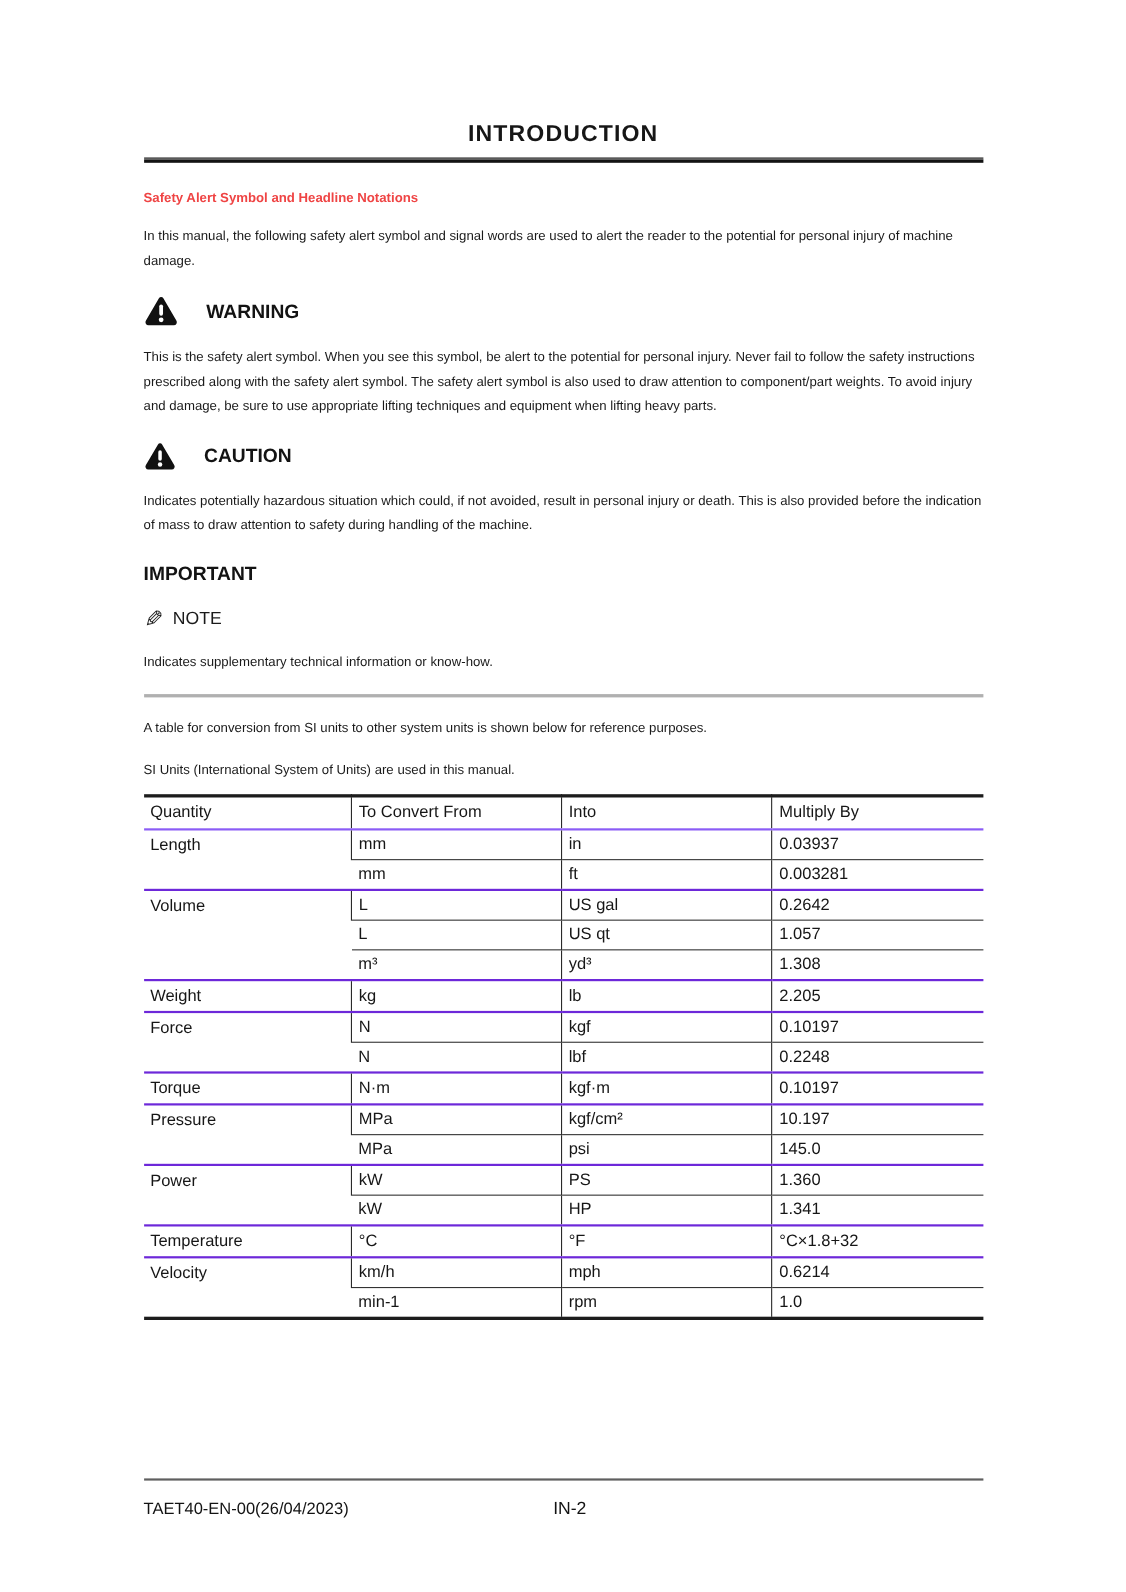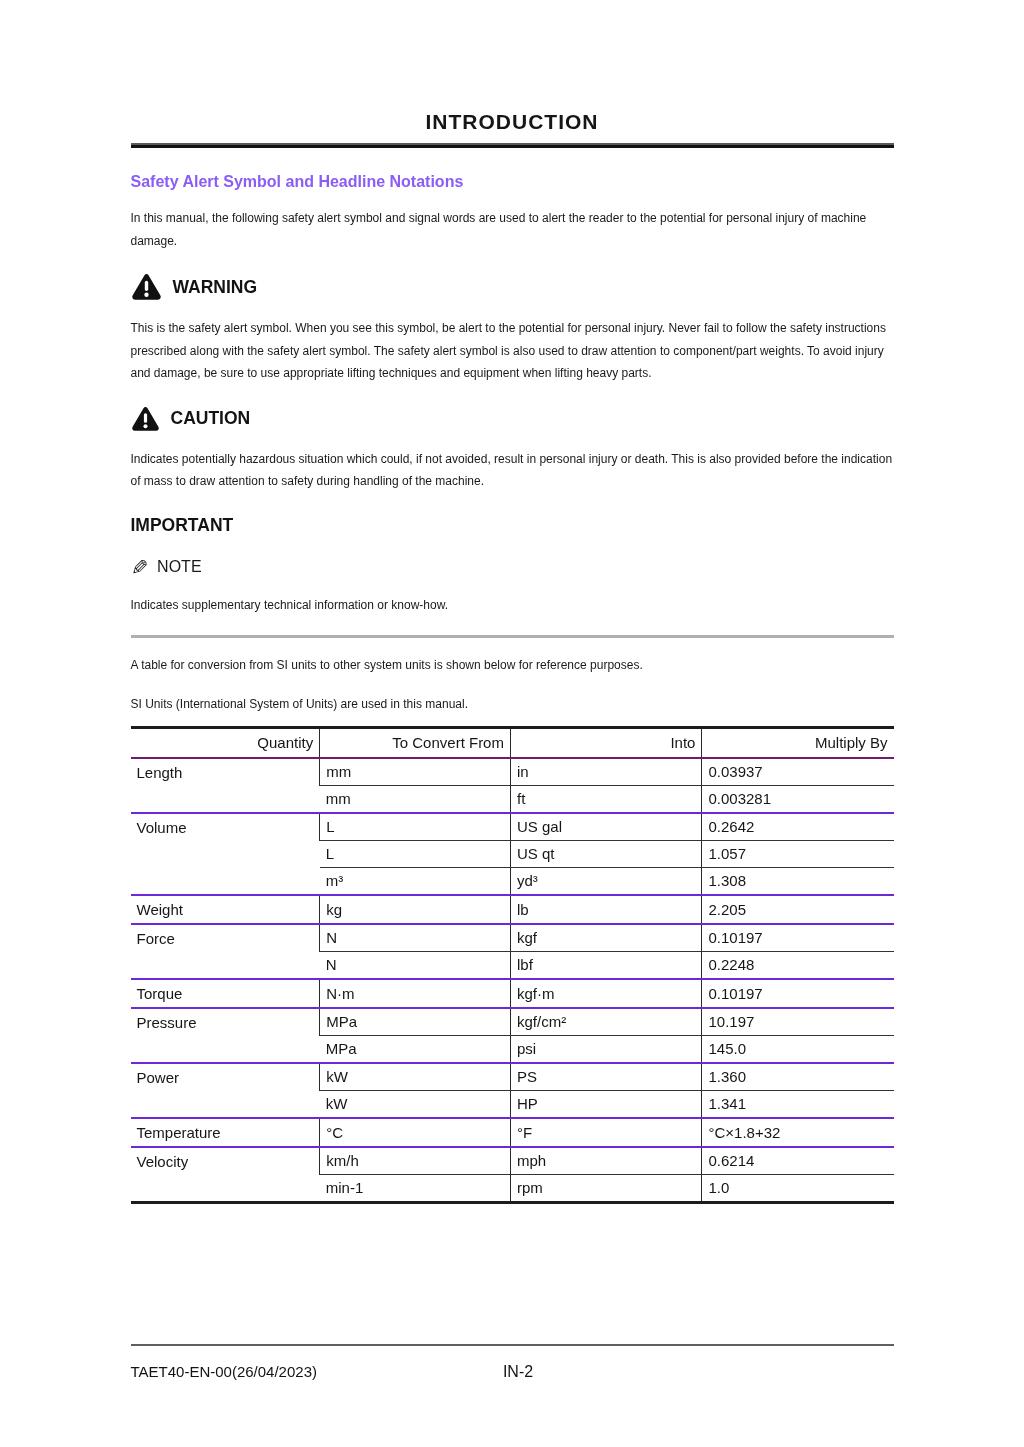--- a/index.html
+++ b/index.html
@@ -26,37 +26,37 @@
 
   .double-rule {
     margin-top: 9px;
     height: 3px;
     border-top: 2px solid #5a5a5a;
     border-bottom: 3px solid #131313;
   }
 
   .section-heading {
     margin-top: 25px;
-    font-size: 16px;
+    font-size: 12px;
     font-weight: bold;
-    color: #8b5cf6;
+    color: #ef4444;
   }
 
   p.body-text {
     margin-top: 16px;
     font-size: 12px;
     line-height: 22.5px;
     color: #1a1a1a;
   }
 
   .signal-row {
     margin-top: 21px;
     display: flex;
     align-items: center;
-    gap: 11px;
+    gap: 26px;
   }
   .signal-label {
     font-size: 17.5px;
     font-weight: bold;
     color: #131313;
   }
   .tri-icon { display: inline-block; line-height: 0; }
 
   .important-heading {
     margin-top: 22px;
@@ -95,23 +95,23 @@
     margin-top: 11px;
     width: 100%;
     border-collapse: collapse;
     border-top: 3px solid #1c1c1c;
     border-bottom: 3px solid #1c1c1c;
     font-size: 15px;
     color: #161616;
   }
   .conv-table th {
     font-weight: normal;
-    text-align: right;
+    text-align: left;
     padding: 5px 6px 6px 6px;
-    border-bottom: 2px solid #701a75;
+    border-bottom: 2px solid #8b5cf6;
   }
   .conv-table th + th, .conv-table td + td { border-left: 1px solid #2a2a2a; }
   .conv-table td {
     padding: 4px 6px 5px 6px;
     height: 27px;
     border-top: 1px solid #333333;
     vertical-align: middle;
   }
   .conv-table td.qty { vertical-align: top; padding-top: 5px; }
   .conv-table tr.group-start td { border-top: 2px solid #6d28d9; }

